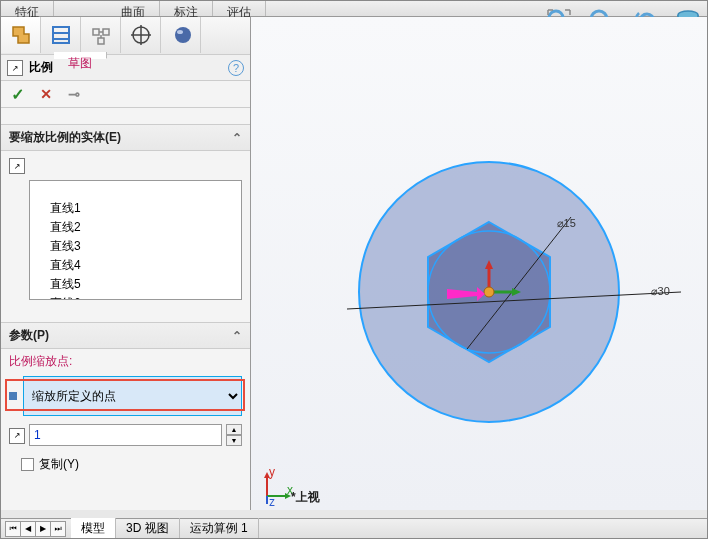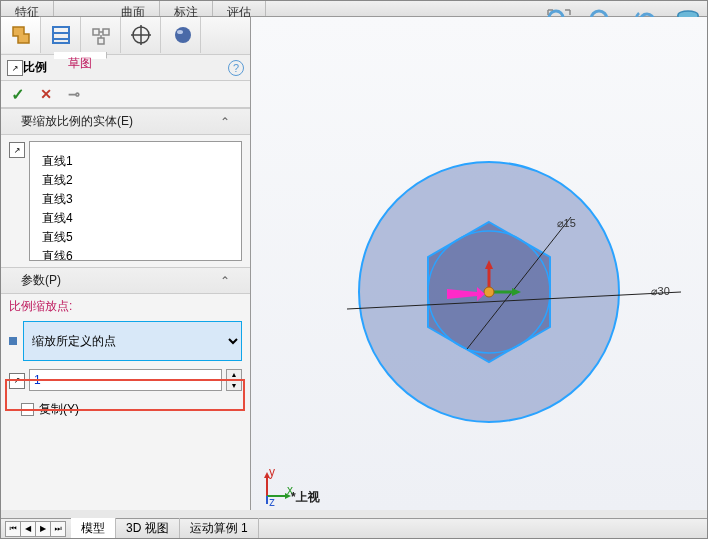--- a/index.html
+++ b/index.html
@@ -14,26 +14,26 @@
 .panel-tabs{display:flex;height:38px;background:linear-gradient(#f8f8f8,#e8e8e8);border-bottom:1px solid #ccc;}
 .ptab{width:40px;height:36px;display:flex;align-items:center;justify-content:center;border-right:1px solid #ccc;cursor:pointer;}
 .ptab.active{background:linear-gradient(#fff,#f0f0f0);}
 .panel-head{display:flex;align-items:center;padding:4px 6px;border-bottom:1px solid #ccc;background:#f0f0f0;}
 .help-icon{margin-left:auto;width:16px;height:16px;border:1px solid #5a9bd5;border-radius:50%;color:#5a9bd5;display:flex;align-items:center;justify-content:center;font-size:11px;cursor:pointer;}
 .panel-actions{display:flex;align-items:center;gap:10px;padding:4px 8px;border-bottom:1px solid #ccc;}
 .act{width:18px;height:18px;display:flex;align-items:center;justify-content:center;cursor:pointer;font-weight:bold;}
 .ok{color:#2a8a2a;font-size:16px;}
 .cancel{color:#c0392b;font-size:14px;}
 .pin{color:#888;font-size:14px;}
-.section-head{display:flex;align-items:center;padding:4px 20px;background:linear-gradient(#f0f0f0,#e8e8e8);border-top:1px solid #ccc;border-bottom:1px solid #ccc;color:#222;font-weight:normal;}
+.section-head{display:flex;align-items:center;padding:4px 8px;background:linear-gradient(#f0f0f0,#e8e8e8);border-top:1px solid #ccc;border-bottom:1px solid #ccc;color:#222;font-weight:bold;margin-top:16px;}
 .section-head .caret{margin-left:auto;color:#666;cursor:pointer;}
 .section-body{padding:6px 8px;}
 .entity-row{display:flex;align-items:flex-start;gap:4px;}
 .picker-icon{width:16px;height:16px;border:1px solid #777;background:#fff;display:flex;align-items:center;justify-content:center;font-size:8px;flex:0 0 16px;margin-top:1px;}
-.entity-list{flex:1;height:120px;overflow:auto;border:1px solid #999;background:#fff;padding:10px;}
+.entity-list{flex:1;height:120px;overflow:auto;border:1px solid #999;background:#fff;padding:18px;margin-top:23px;}
 .entity-list div{padding:1px 2px;color:#000;}
 .param-label{padding:4px 8px;color:#be185d;}
 .dropdown-row{display:flex;align-items:center;gap:6px;padding:2px 8px 6px 8px;}
 .dd-marker{width:8px;height:8px;background:#4a7db8;}
 .dd{flex:1;height:40px;border:1px solid #0ea5e9;background:#d8e8f8;padding:2px 4px;color:#000;}
 .spin-row{display:flex;align-items:center;gap:4px;padding:2px 8px 6px 8px;}
 .spin-input{flex:1;height:22px;border:1px solid #999;background:#fff;padding:2px 4px;color:#0033cc;}
 .spin-btns{display:flex;flex-direction:column;width:16px;}
 .spin-btns div{height:11px;border:1px solid #999;background:#f0f0f0;display:flex;align-items:center;justify-content:center;font-size:7px;cursor:pointer;}
 .chk-row{display:flex;align-items:center;gap:5px;padding:4px 20px;}
@@ -127,21 +127,21 @@
       <div class="ptab">
         <svg width="22" height="22">
             <circle cx="13" cy="11" r="8" fill="#4a6aa8"></circle>
             <ellipse cx="10" cy="8" rx="3" ry="2" fill="#b8c8e8"></ellipse>
           </svg>
       </div>
     </div>
 
     <div class="panel-head">
       <span class="picker-icon">↗</span>
-      <span style="font-weight:bold;">比例</span>
+      <span style="margin-left:6px;font-weight:bold;">比例</span>
       <span class="help-icon">?</span>
     </div>
 
     <div class="panel-actions">
       <div class="act ok">✓</div>
       <div class="act cancel">✕</div>
       <div class="act pin">⊸</div>
     </div>
 
     <div class="section-head">

